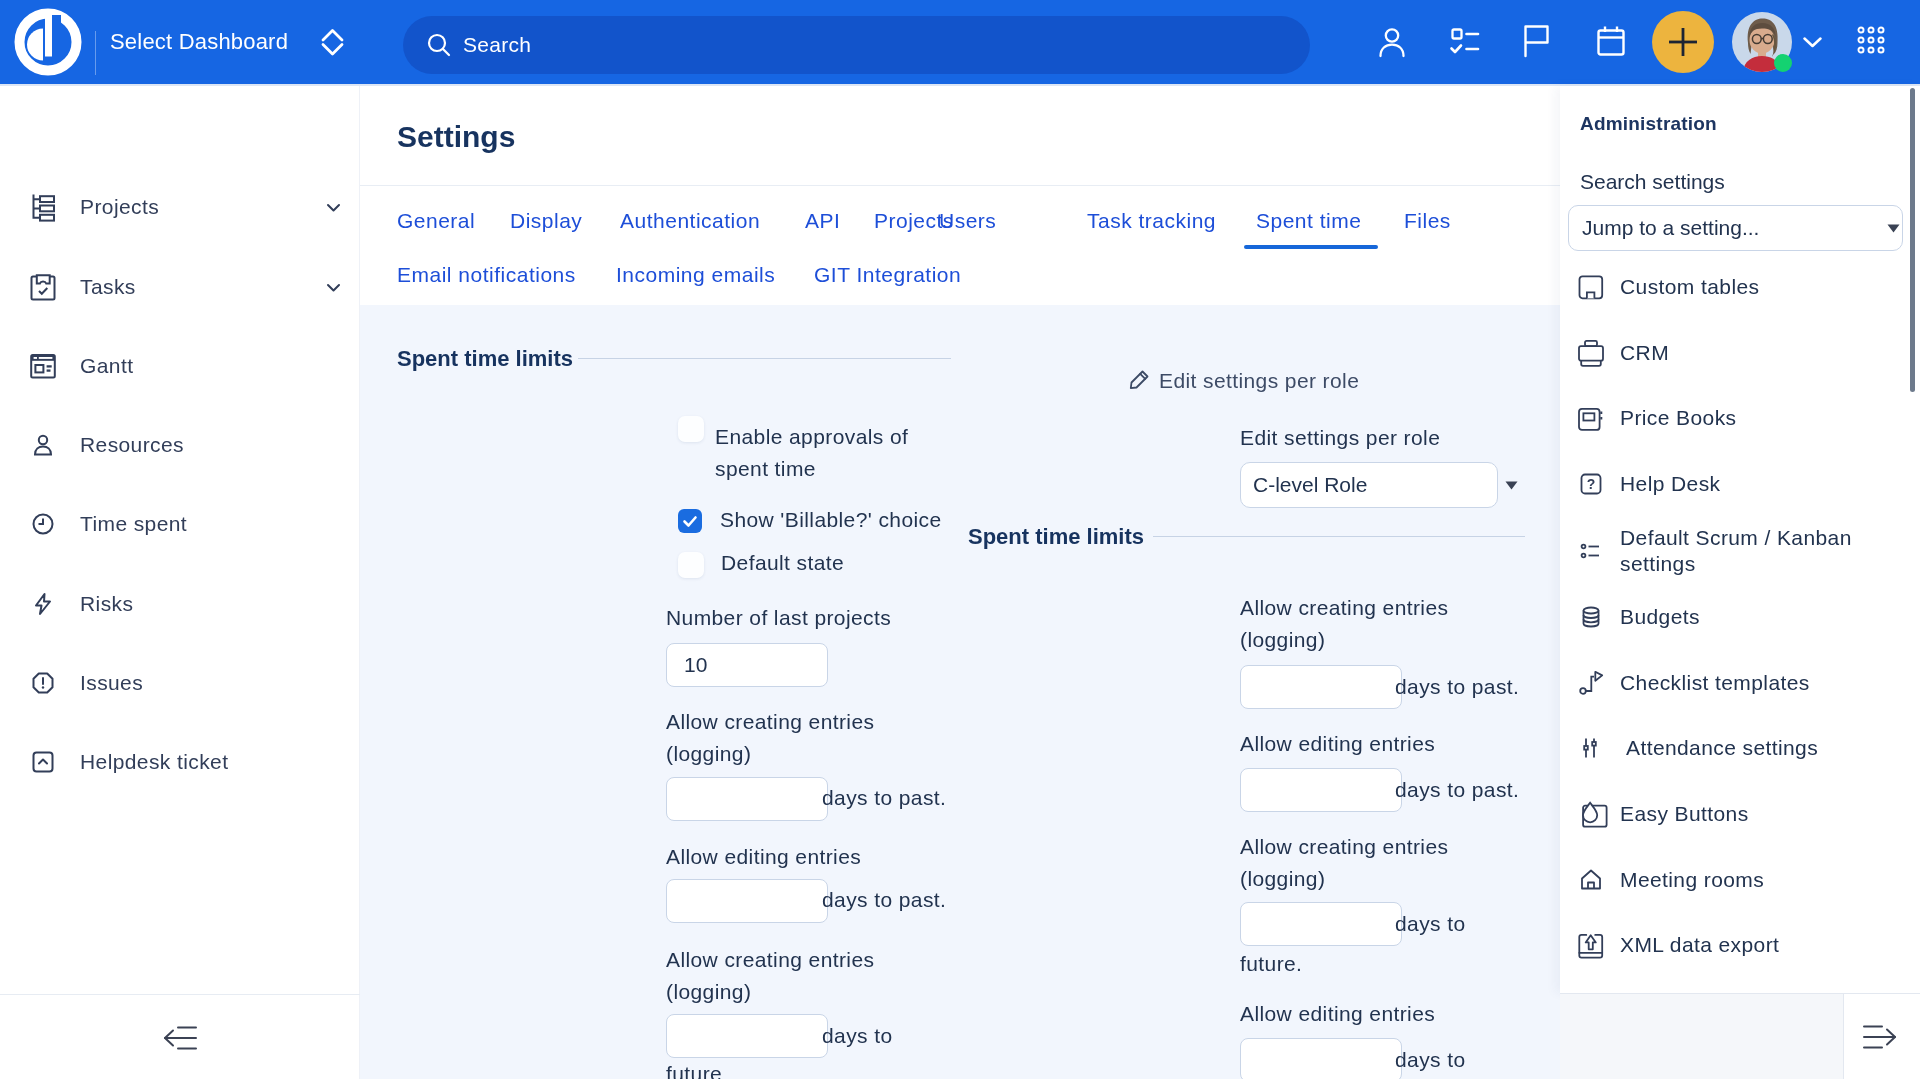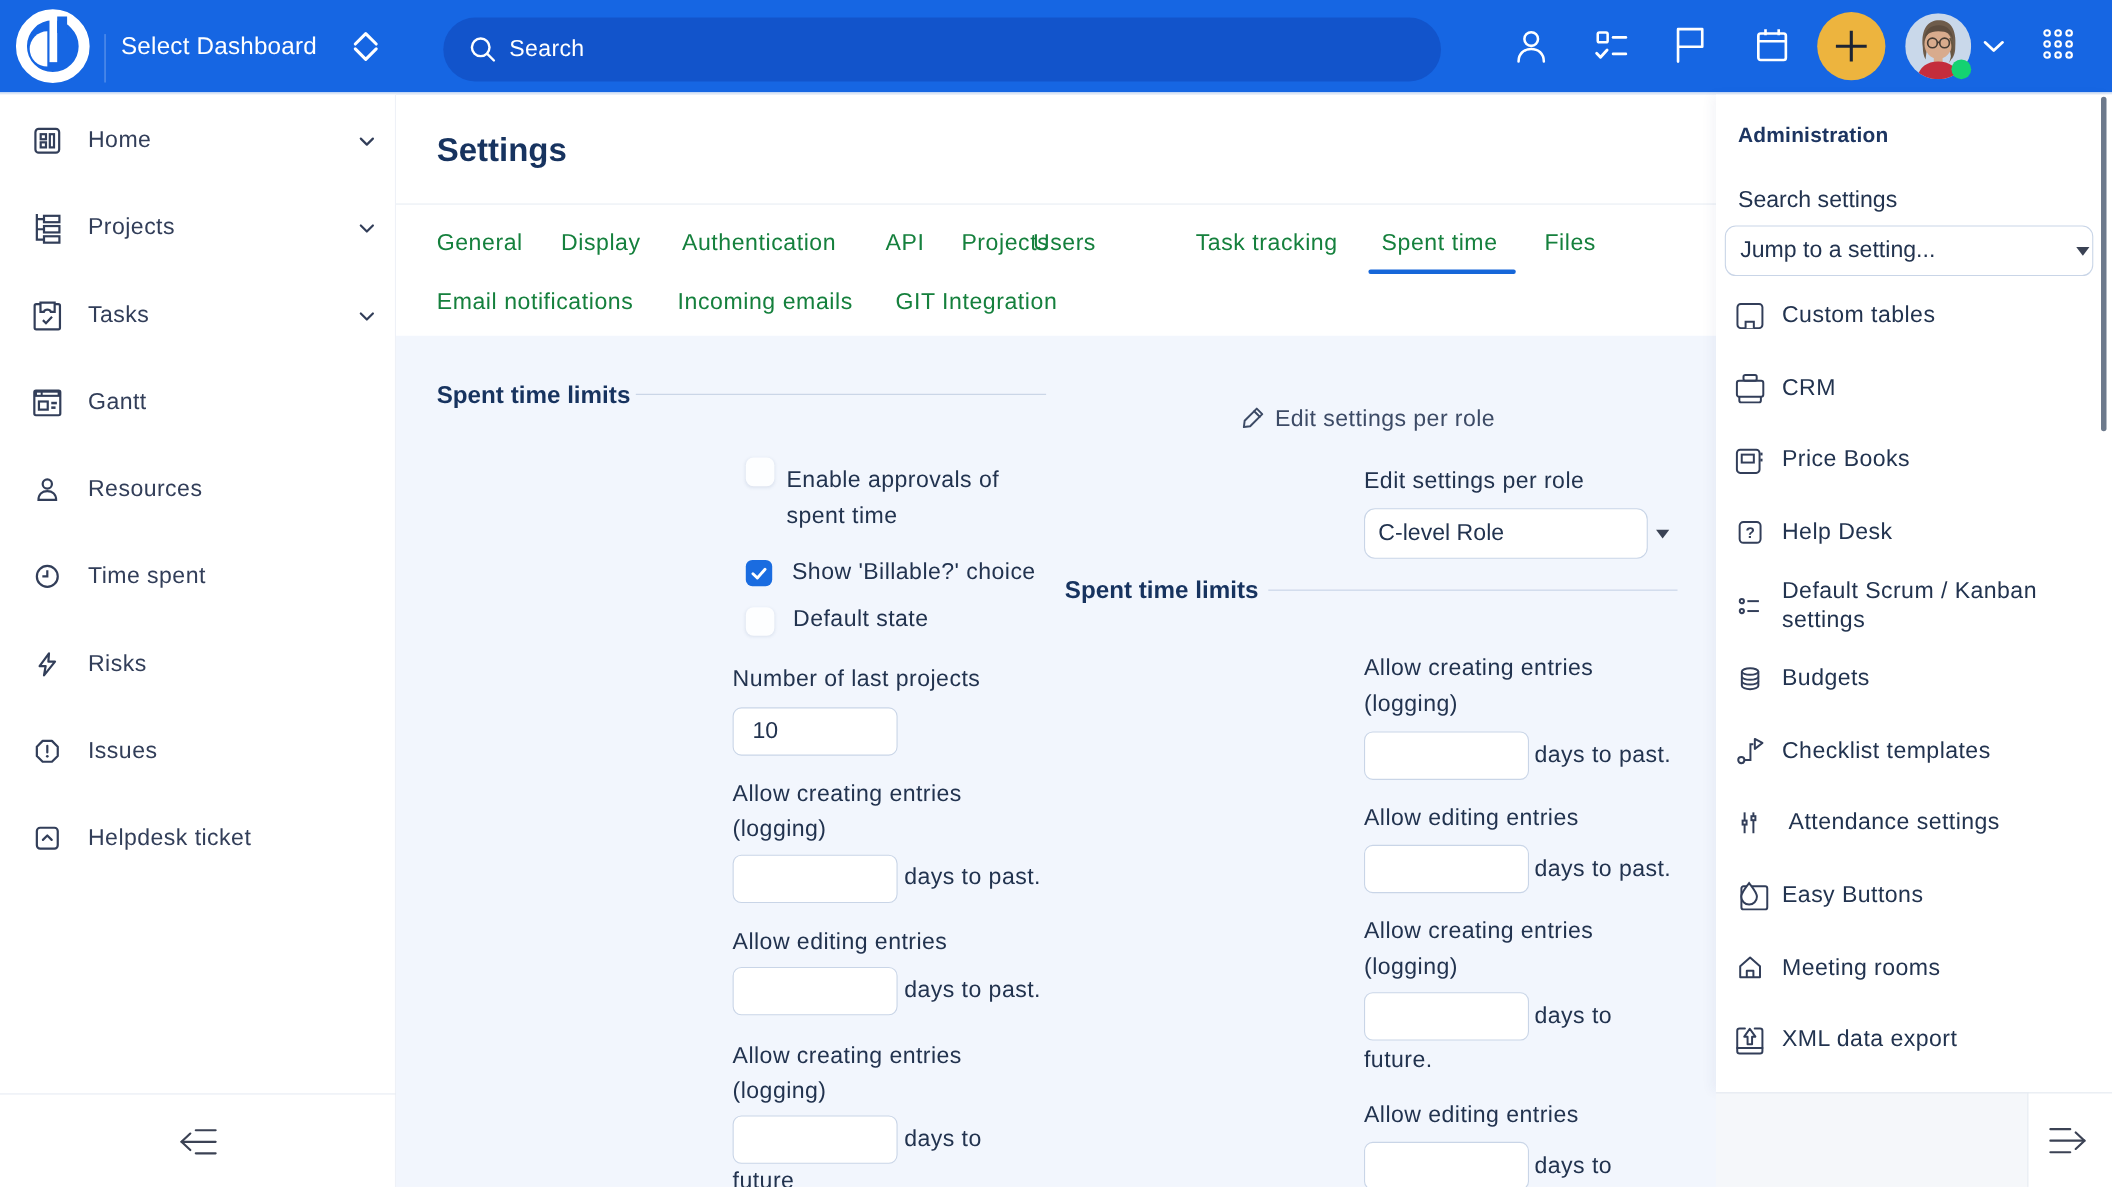--- a/index.html
+++ b/index.html
@@ -26,31 +26,31 @@
   .litem .lic { position:absolute; left:30px; top:0; overflow:visible; }
   .litem .ltxt { position:absolute; left:80px; top:0; height:52px; line-height:52px;
     font-size:21px; color:#323e59; white-space:nowrap; letter-spacing:0.4px; }
   .litem .lchev { position:absolute; left:324px; top:17px; }
   #ldivider { position:absolute; left:0; top:908px; width:360px; height:1px; background:#e7ecf3; }
   
   #mainwhite { position:absolute; left:360px; top:86px; width:1200px; height:219px; background:#fff; }
   #settingsTitle { position:absolute; left:397px; top:120px; font-size:30px; font-weight:600;
     color:#17335f; }
   #titleDiv { position:absolute; left:360px; top:185px; width:1200px; height:1px; background:#e8edf4; }
-  .tab { position:absolute; font-size:21px; color:#15803d; white-space:nowrap; letter-spacing:0.5px; }
+  .tab { position:absolute; font-size:21px; color:#1d4ed8; white-space:nowrap; letter-spacing:0.5px; }
   #tabUnderline { position:absolute; left:1244px; top:245px; width:134px; height:4px;
     background:#1667d9; border-radius:2px; }
   #formbg { position:absolute; left:360px; top:305px; width:1200px; height:774px; background:#f2f6fd; }
   .h2a { position:absolute; font-size:22px; font-weight:700; color:#17335f; white-space:nowrap;text-align:center; }
   .hline { position:absolute; height:1px; background:#c7d3e5; }
   .cb { position:absolute; width:26px; height:26px; border-radius:7px; background:#fdfeff;
     box-shadow:0 1px 3px rgba(40,70,120,.10); }
   .cbc { position:absolute; width:24px; height:24px; border-radius:6px; background:#1a6ce0; }
   .flabel { position:absolute; font-size:21px; color:#22334f; white-space:nowrap; letter-spacing:0.4px; }
-  .finput { position:absolute; width:150px; height:44px; border-radius:8px; background:#fff;
+  .finput { position:absolute; width:162px; height:44px; border-radius:8px; background:#fff;
     border:1px solid #c9d5e7; font-size:21px; color:#22334f; line-height:42px; padding-left:17px; }
   .fsel { position:absolute; border-radius:10px; background:#fff; border:1px solid #c9d5e7;
     font-size:21px; color:#22334f; }
   
   #rside { position:absolute; left:1560px; top:86px; width:360px; height:907px; background:#fff;
     box-shadow:-5px 0 10px rgba(30,60,110,0.05); }
   .ritem { position:absolute; left:0; width:360px; }
   .ritem .ric { position:absolute; left:18px; top:0; overflow:visible; }
   .ritem .rtxt { position:absolute; left:60px; font-size:21px; color:#22334f; letter-spacing:0.4px; white-space:nowrap; }
   #rfootL { position:absolute; left:1560px; top:993px; width:283px; height:86px; background:#f5f7fa;
@@ -223,34 +223,20 @@
         <circle cx="15" cy="15" r="2.55"></circle>
         <circle cx="25" cy="15" r="2.55"></circle>
       <circle cx="5" cy="25" r="2.55"></circle>
         <circle cx="15" cy="25" r="2.55"></circle>
         <circle cx="25" cy="25" r="2.55"></circle>
     </g>
   </svg>
 </div>
 <div id="hshadow"></div>
 <div id="lside">
-  <div class="litem" style="top:16px">
-    <svg class="lic" style="top:13px" width="26" height="26" viewBox="0 0 26 26">
-      <g fill="none" stroke="#323e59" stroke-width="2">
-        <rect x="2.2" y="2.2" width="21.6" height="21.6" rx="3"></rect>
-        <rect x="7" y="7" width="4.8" height="4.6"></rect>
-        <rect x="7" y="14.4" width="4.8" height="4.6"></rect>
-        <rect x="15.3" y="7" width="3.8" height="12"></rect>
-      </g>
-    </svg>
-    <div class="ltxt">Home</div>
-    <svg class="lchev" width="19" height="19" viewBox="0 0 19 19">
-        <polyline points="4,7 9.5,12.5 15,7" fill="none" stroke="#323e59" stroke-width="2" stroke-linecap="round" stroke-linejoin="round"></polyline>
-      </svg>
-  </div>
   <div class="litem" style="top:95px">
     <svg class="lic" style="top:13px" width="26" height="26" viewBox="0 0 26 26">
       <g fill="none" stroke="#323e59" stroke-width="2">
         <path d="M3.5 0.5 L3.5 23.8 L10 23.8 M3.5 5.2 L10 5.2 M3.5 14.4 L10 14.4"></path>
         <rect x="10" y="2.2" width="14" height="5.8"></rect>
         <rect x="10" y="11.5" width="14" height="5.8"></rect>
         <rect x="10" y="20.8" width="14" height="5.8"></rect>
       </g>
     </svg>
     <div class="ltxt">Projects</div>

